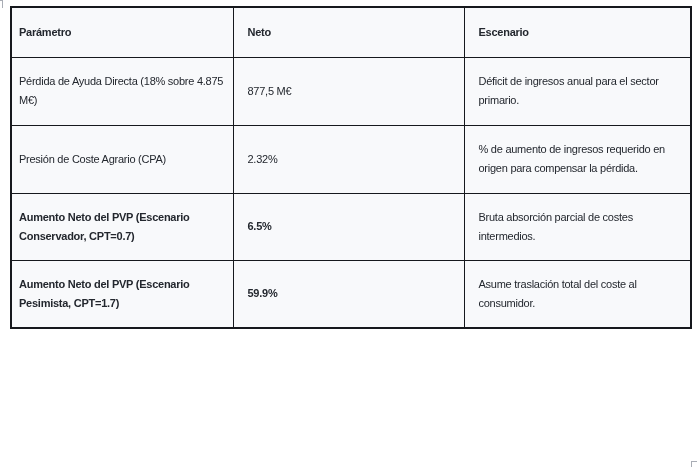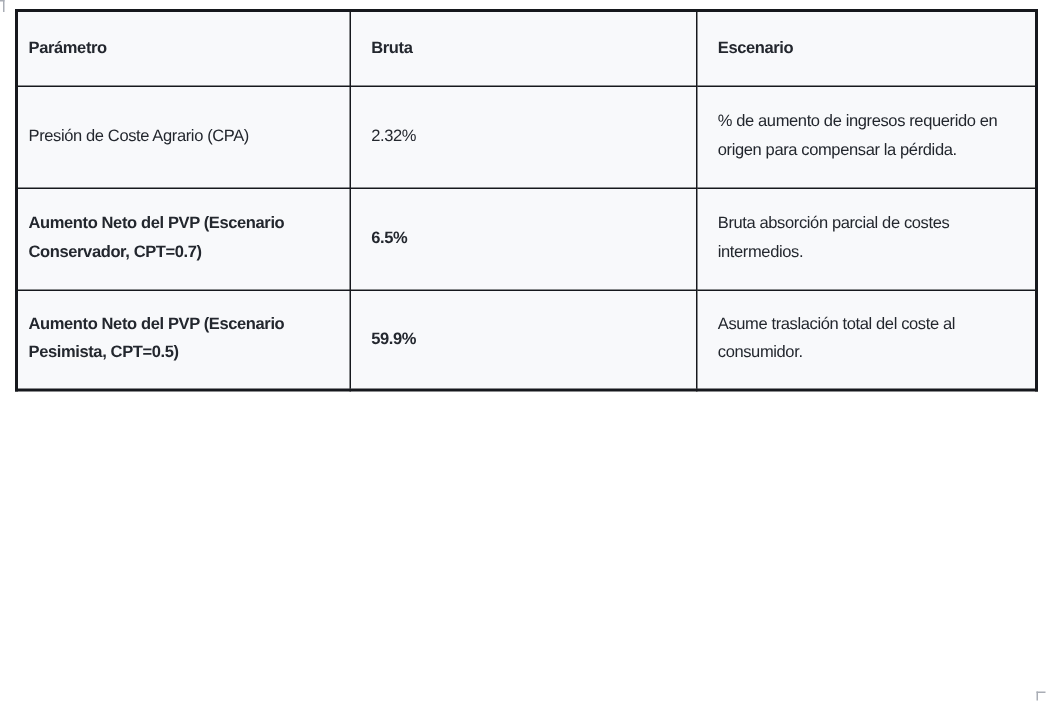--- a/index.html
+++ b/index.html
@@ -91,36 +91,41 @@
 
   <table class="params">
     <colgroup>
       <col class="c1">
         <col class="c2">
         <col class="c3">
     </colgroup>
     <thead>
       <tr>
         <th>Parámetro</th>
-        <th>Bruta</th>
+        <th>Neto</th>
         <th>Escenario</th>
       </tr>
     </thead>
     <tbody>
+      <tr>
+        <td>Pérdida de Ayuda Directa (18% sobre 4.875 M€)</td>
+        <td>877,5 M€</td>
+        <td>Déficit de ingresos anual para el sector primario.</td>
+      </tr>
       <tr>
         <td>Presión de Coste Agrario (CPA)</td>
         <td>2.32%</td>
         <td>% de aumento de ingresos requerido en origen para compensar la pérdida.</td>
       </tr>
       <tr class="emphasis">
         <td>Aumento Neto del PVP (Escenario Conservador, CPT=0.7)</td>
         <td>6.5%</td>
         <td>Bruta absorción parcial de costes intermedios.</td>
       </tr>
       <tr class="emphasis">
-        <td>Aumento Neto del PVP (Escenario Pesimista, CPT=0.5)</td>
+        <td>Aumento Neto del PVP (Escenario Pesimista, CPT=1.7)</td>
         <td>59.9%</td>
         <td>Asume traslación total del coste al consumidor.</td>
       </tr>
     </tbody>
   </table>
 
 </div>
 
 </body></html>

